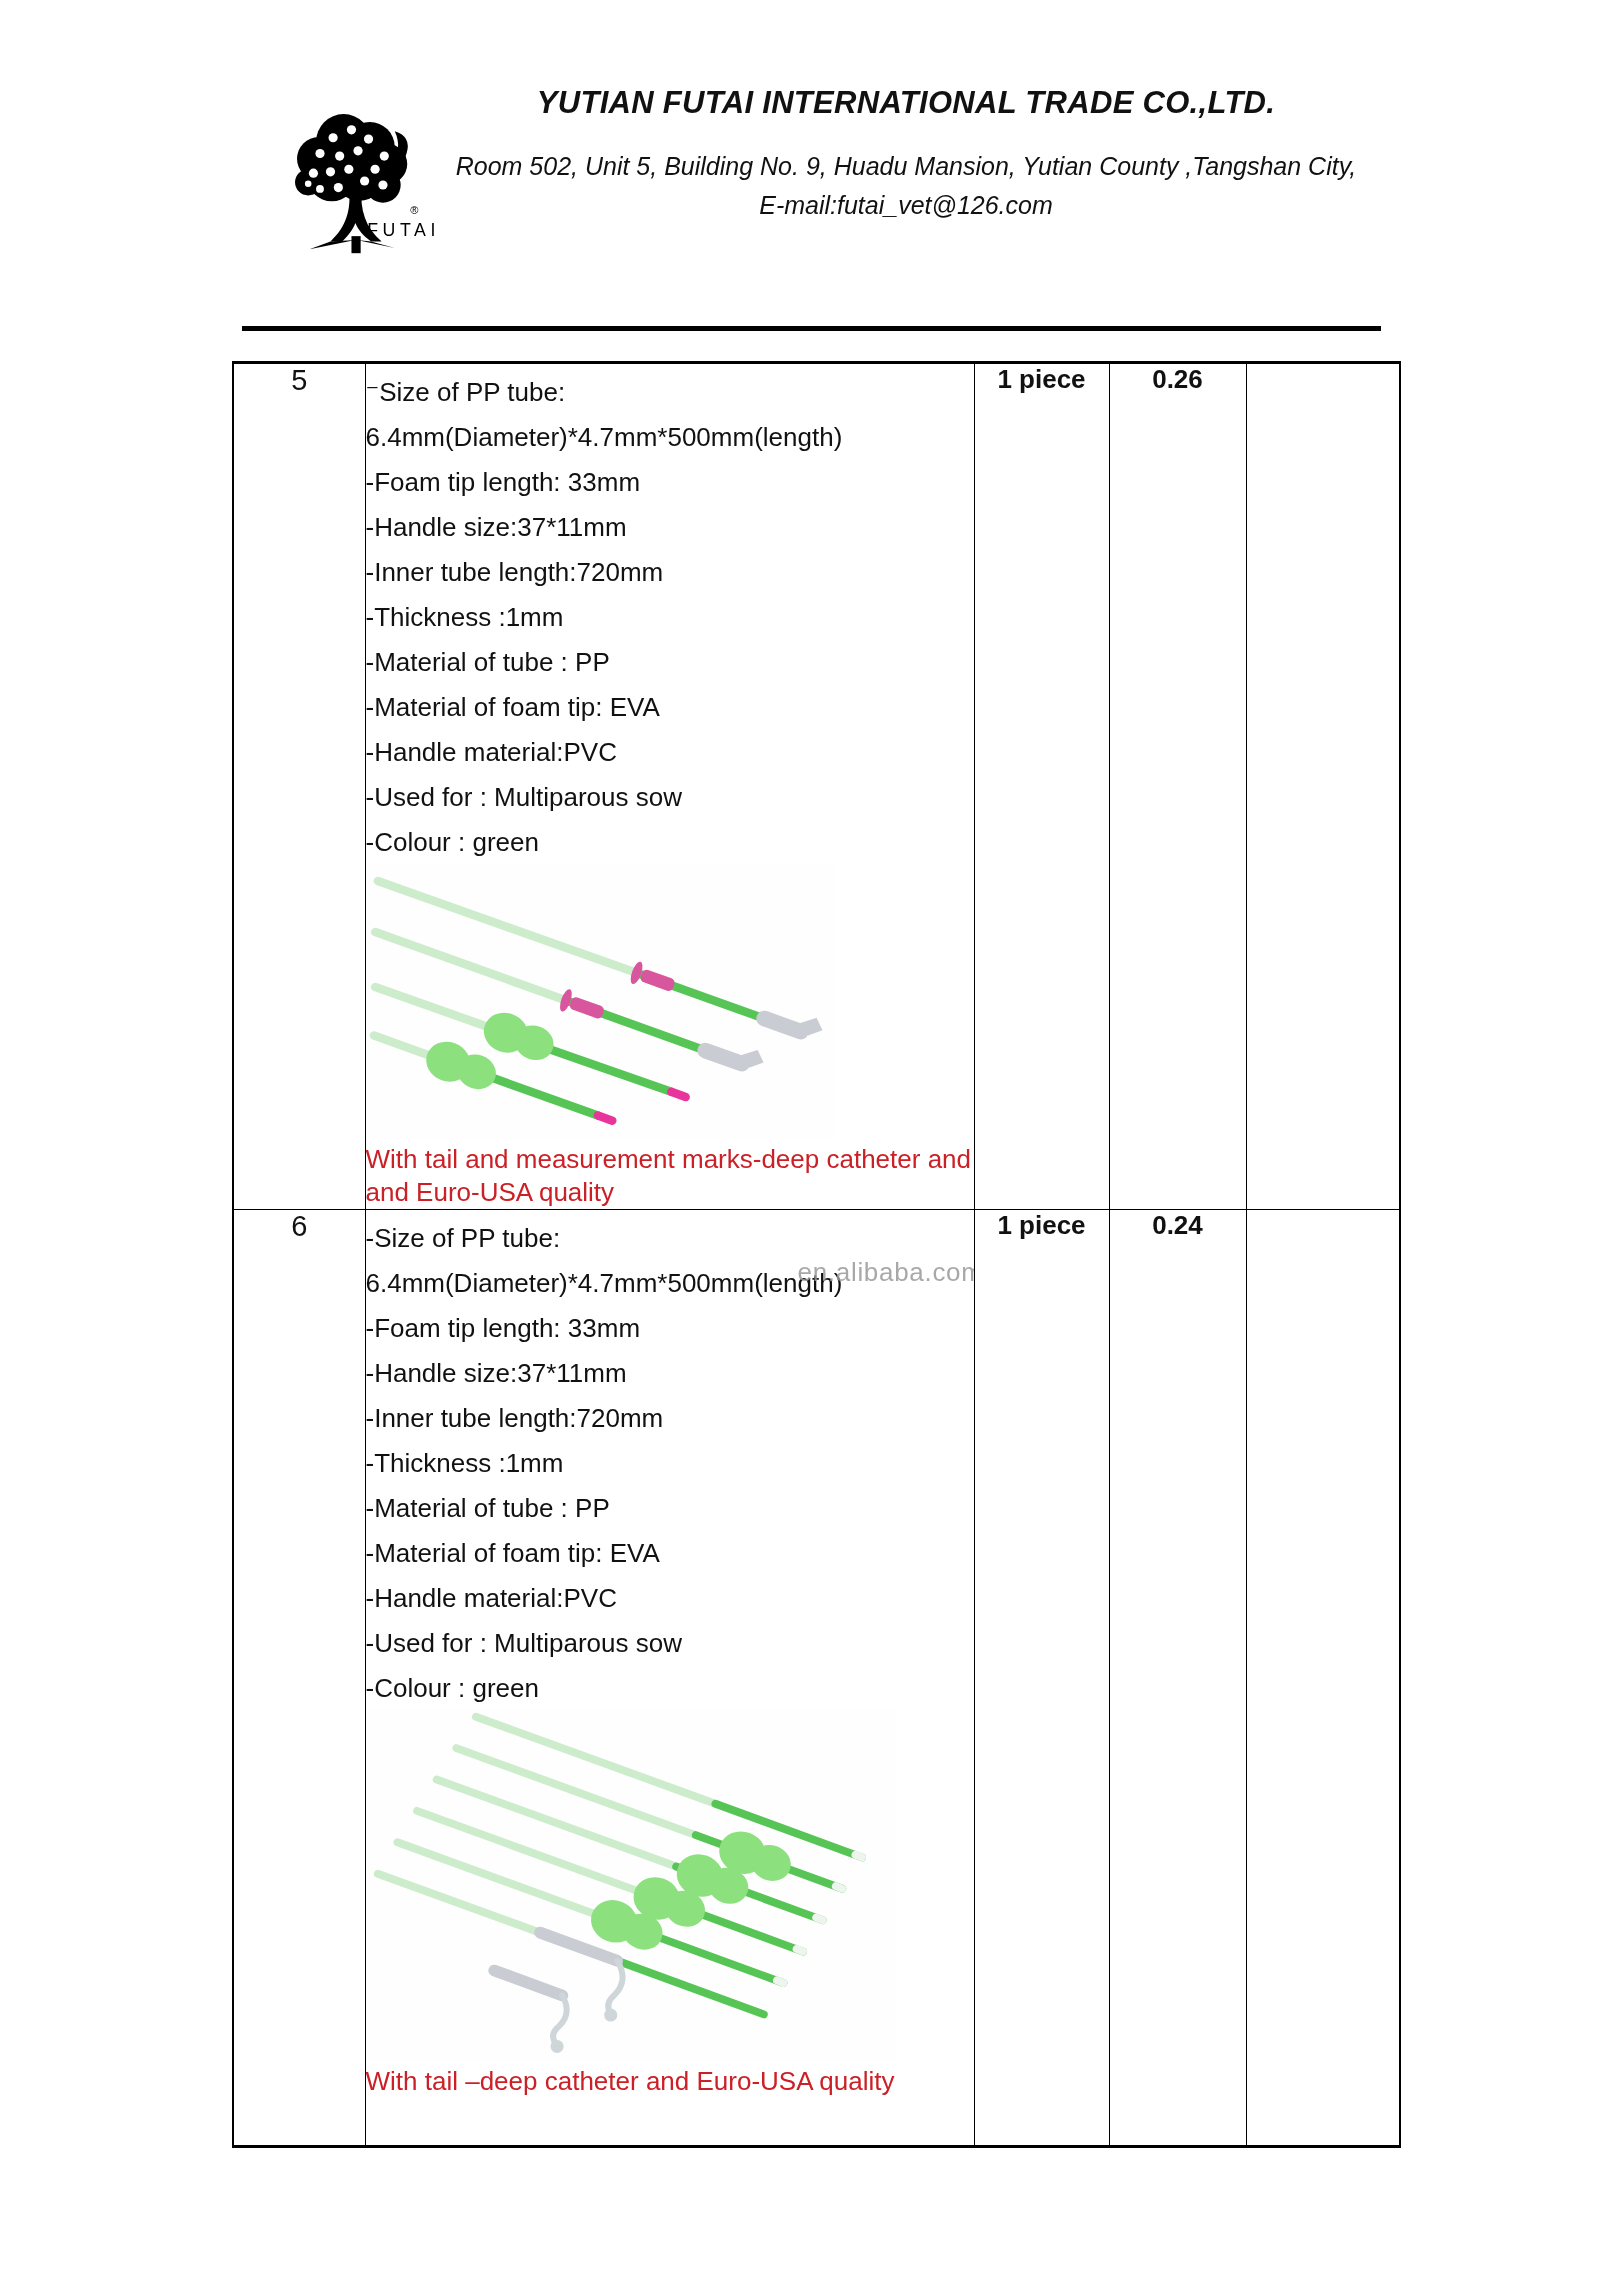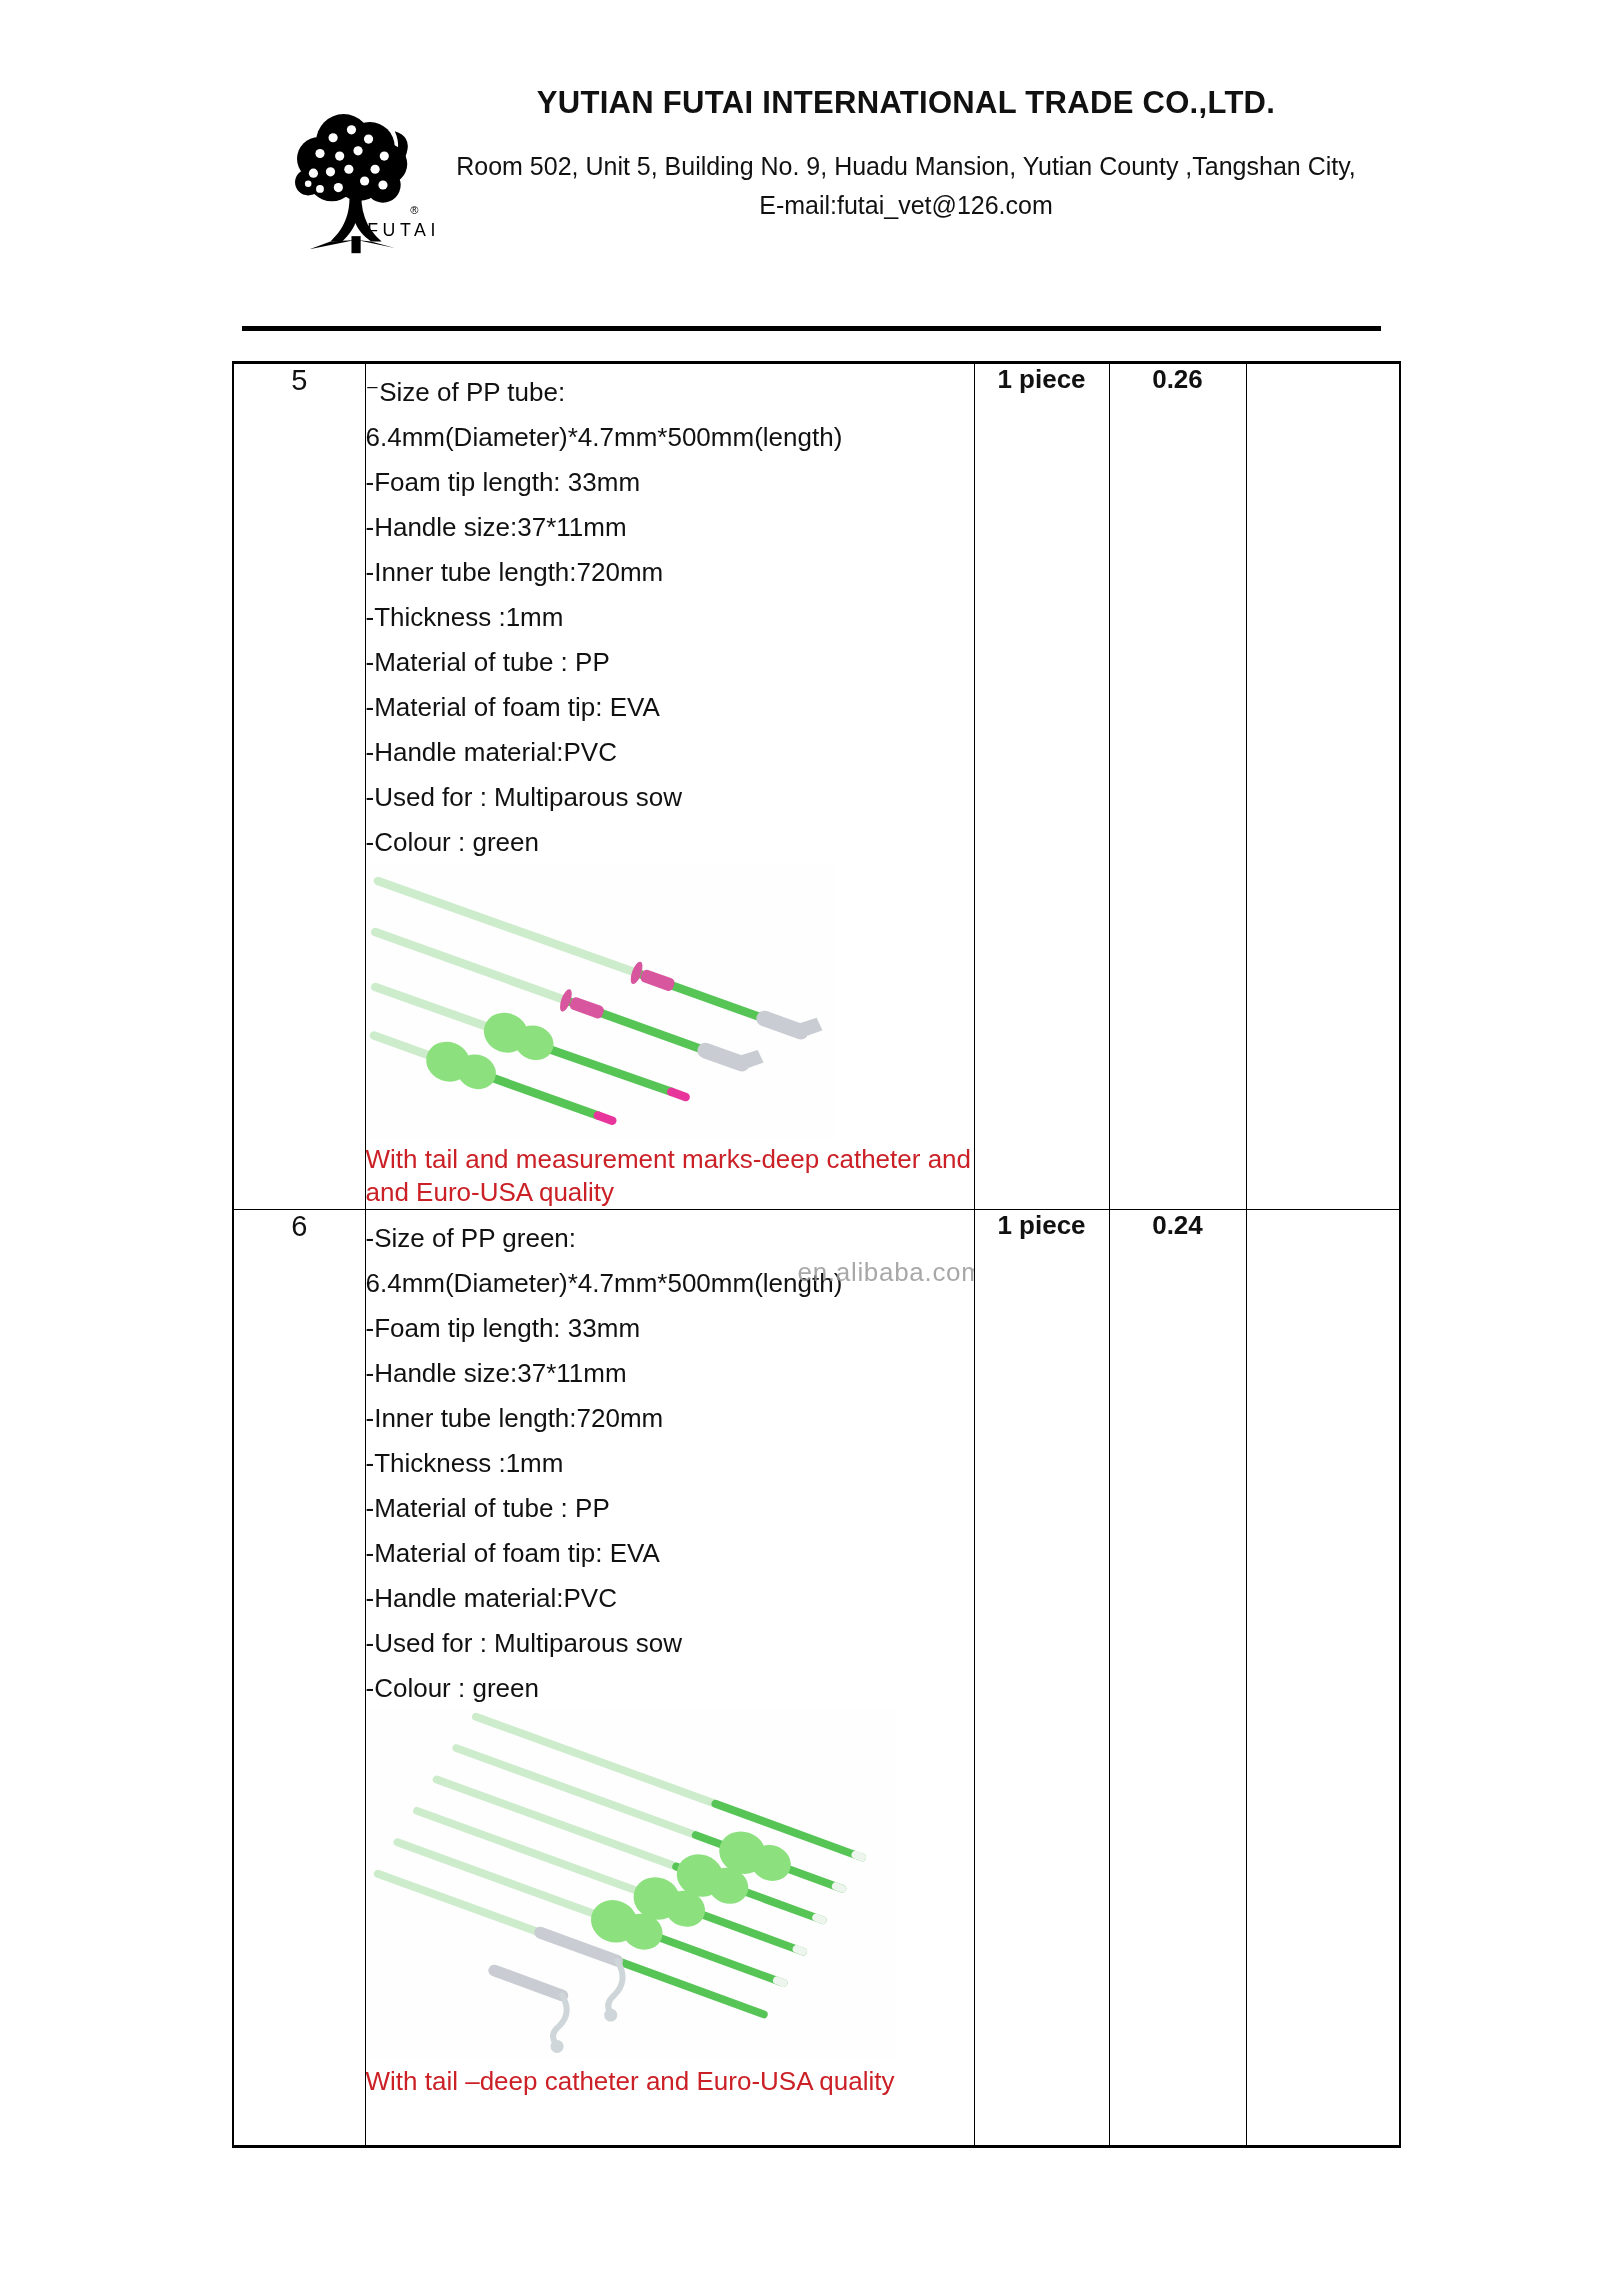--- a/index.html
+++ b/index.html
@@ -13,21 +13,21 @@
     --watermark-grey:#9a9a9a;
     --ink:#111111;
   }
   html,body{margin:0;padding:0;}
   body{
     width:1623px;height:2295px;position:relative;background:#ffffff;
     font-family:"Liberation Sans","DejaVu Sans",sans-serif;color:var(--ink);
     overflow:hidden;
   }
   .logo{position:absolute;left:278px;top:101px;width:164px;height:164px;}
-  .header-text{position:absolute;left:425px;top:84px;width:962px;text-align:center;}
+  .header-text{position:absolute;left:425px;top:84px;width:962px;text-align:center;font-style:italic;}
   .title{font-size:31px;font-weight:bold;line-height:38px;margin-bottom:25px;letter-spacing:0.3px;}
   .addr{font-size:25px;line-height:39px;}
   .rule{position:absolute;left:242px;top:326px;width:1139px;height:4.6px;background:#000;}
   table.sheet{
     position:absolute;left:232px;top:361px;width:1166px;
     border-collapse:collapse;table-layout:fixed;
     border-top:3.3px solid #000;border-bottom:3.3px solid #000;
     border-left:2px solid #000;border-right:2px solid #000;
   }
   table.sheet td{border:1.3px solid #000;vertical-align:top;padding:0;overflow:hidden;}
@@ -169,21 +169,21 @@
       <td class="cell-qty">1 piece</td>
       <td class="cell-price">0.26</td>
       <td class="cell-empty"></td>
     </tr>
 
     <tr class="row-6">
       <td class="cell-no">6</td>
       <td class="cell-desc">
         <span class="watermark">en.alibaba.com</span>
         <div>
-            <div class="spec-line">-Size of PP green:</div>
+            <div class="spec-line">-Size of PP tube:</div>
             <div class="spec-line">6.4mm(Diameter)*4.7mm*500mm(length)</div>
             <div class="spec-line">-Foam tip length: 33mm</div>
             <div class="spec-line">-Handle size:37*11mm</div>
             <div class="spec-line">-Inner tube length:720mm</div>
             <div class="spec-line">-Thickness :1mm</div>
             <div class="spec-line">-Material of tube : PP</div>
             <div class="spec-line">-Material of foam tip: EVA</div>
             <div class="spec-line">-Handle material:PVC</div>
             <div class="spec-line">-Used for : Multiparous sow</div>
             <div class="spec-line">-Colour : green</div>

